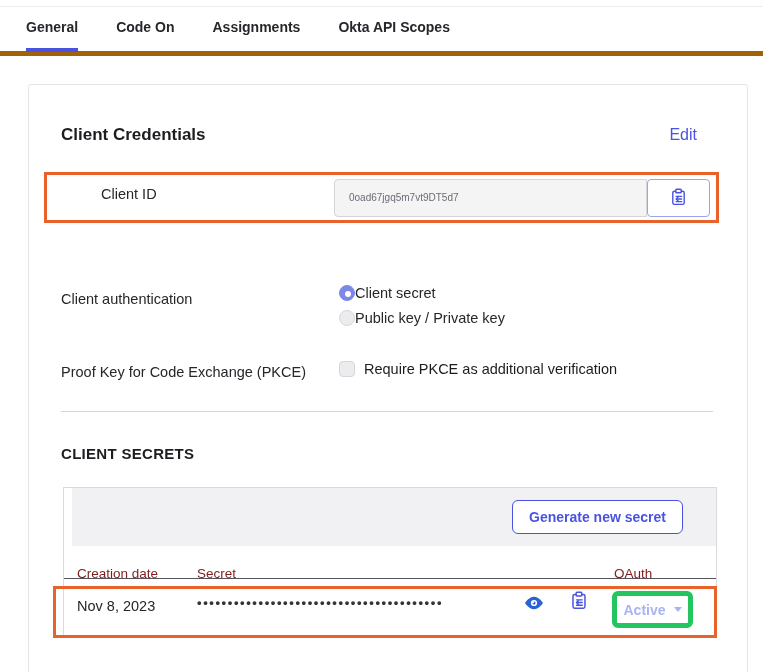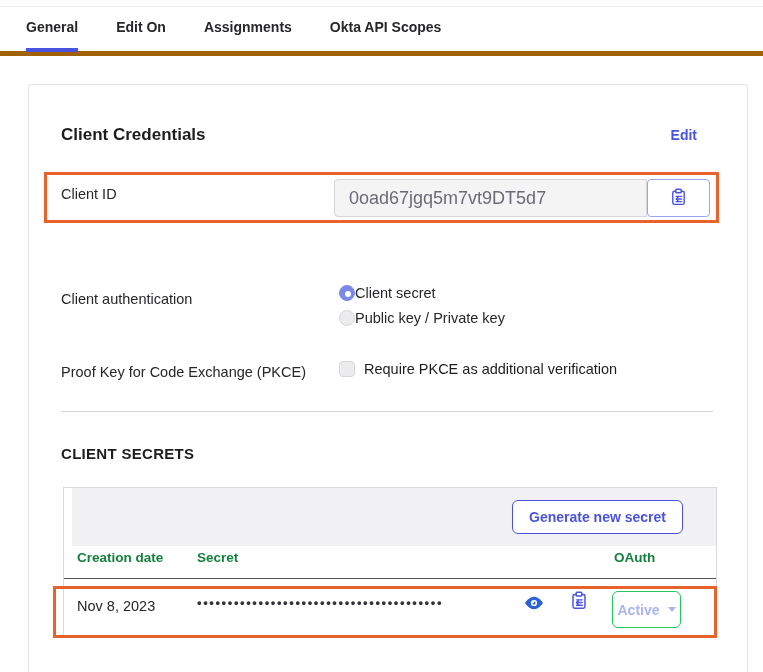--- a/index.html
+++ b/index.html
@@ -26,35 +26,35 @@
   
   .card {
     position:absolute; left:28px; top:84px; width:720px; height:620px;
     background:#fff; border:1px solid #e4e4e8; border-radius:3px;
   }
   .card-head {
     position:absolute; top:40px; left:32px; right:50px;
     display:flex; justify-content:space-between; align-items:baseline;
   }
   .card-head h2 { font-size:17px; font-weight:700; color:#1d1d21; }
-  .edit-link { font-size:14px; font-weight:700; color:#4a52e0; cursor:pointer; text-decoration:none; }
+  .edit-link { font-size:16px; font-weight:400; color:#4a52e0; cursor:pointer; text-decoration:none; }
 
   .lbl { position:absolute; left:32px; font-size:14.5px; color:#26262b; }
 
   
   .hl { position:absolute; border:3px solid #e8622c; pointer-events:none; z-index:5; }
   .hl1 { left:15px; top:87px; width:675px; height:51px; }
   .hl2 { left:24px; top:501px; width:664px; height:52px; }
 
   
-  .cid-label { top:101px; }
+  .cid-label { top:101px;margin-left:40px; }
   .cid-input {
     position:absolute; left:305px; top:94px; width:313px; height:38px;
     background:#f4f4f5; border:1px solid #d5d5da; border-radius:4px 0 0 4px;
-    font-size:18px; color:#6b6b76; line-height:36px; padding:0 14px;
+    font-size:10px; color:#6b6b76; line-height:36px; padding:0 14px;
     white-space:nowrap; overflow:hidden; cursor:text;
   }
   .copy-btn {
     position:absolute; left:618px; top:94px; width:63px; height:38px;
     background:#fff; border:1px solid #98a6ee; border-radius:4px;
     display:flex; align-items:center; justify-content:center; cursor:pointer;
   }
   .help {
     position:absolute; left:305px; top:134px; width:350px;
     font-size:14.5px; line-height:26px; color:#90909a;
@@ -92,48 +92,48 @@
     height:58px; background:#f1f1f3; display:flex; align-items:center; justify-content:flex-end;
     padding-right:33px;
     margin-left:8px;
   }
   .gen-btn {
     height:34px; padding:0 16px; background:#fff; border:1px solid #4a52e0; border-radius:6px;
     color:#4a52e0; font-size:14px; font-weight:700; cursor:pointer;
     font-family:"Liberation Sans", sans-serif;
   }
   .thead { position:relative; height:33px; background:#fff; border-bottom:1px solid #54545c; }
-  .th { position:absolute; top:4px; font-size:13.5px; font-weight:700; color:#15803d; }
+  .th { position:absolute; top:20px; font-size:13.5px; font-weight:400; color:#7f1d1d; }
   .th-date { left:13px; } .th-secret { left:133px; } .th-status { left:550px; }
   .trow { position:relative; height:56px; background:#fff; }
   .td-date { position:absolute; left:13px; top:19px; font-size:14.5px; color:#26262b; }
   .td-secret {
     position:absolute; left:133px; top:16px; width:322px; overflow:hidden; white-space:nowrap;
     font-size:13px; font-weight:700; letter-spacing:1.6px; color:#33333a;
   }
   .eye-btn { position:absolute; left:458px; top:13px; width:24px; height:24px; border:none; background:transparent; cursor:pointer; padding:0; }
   .copy-plain { position:absolute; left:502px; top:10px; width:26px; height:26px; border:none; background:transparent; cursor:pointer; padding:0; }
   .status-btn {
-    position:absolute; left:548px; top:12px; width:69px; height:37px;
-    background:#fff; border:1px solid #22c55e; border-radius:6px;
+    position:absolute; left:548px; top:12px; width:81px; height:37px;
+    background:#fff; border:5px solid #22c55e; border-radius:6px;
     display:flex; align-items:center; justify-content:center; gap:8px;
     color:#a9b4f0; font-size:14px; font-weight:700; cursor:pointer;
     font-family:"Liberation Sans", sans-serif;
   }
   .caret { width:0; height:0; border-left:4px solid transparent; border-right:4px solid transparent; border-top:5px solid #a9b4f0; }
 </style>
 </head>
 <body>
 
 <div class="page">
   <div class="topline"></div>
 
   <nav class="tabbar">
     <div class="tab active">General</div>
-    <div class="tab">Edit On</div>
+    <div class="tab">Code On</div>
     <div class="tab">Assignments</div>
     <div class="tab">Okta API Scopes</div>
   </nav>
 
   <section class="card">
 
     <div class="card-head">
       <h2>Client Credentials</h2>
       <a class="edit-link">Edit</a>
     </div>

